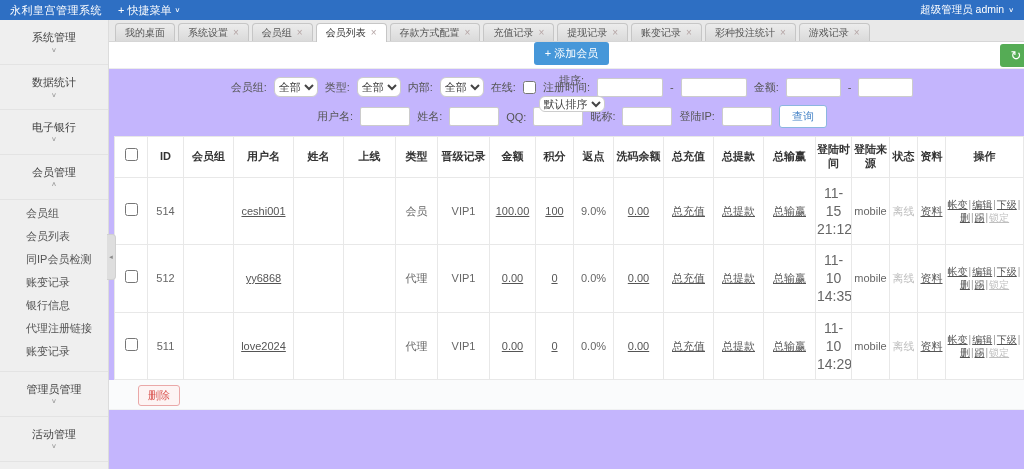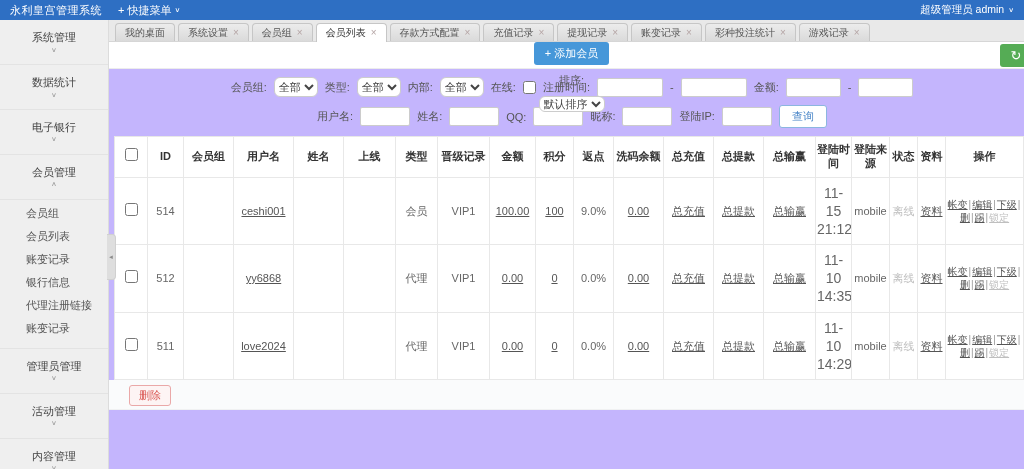--- a/index.html
+++ b/index.html
@@ -55,21 +55,21 @@
   td.small { font-size:14px; }
   td.brk { word-break:break-all; }
   .lnk { color:#555; text-decoration:underline; cursor:pointer; }
   .muted { color:var(--muted,#bfbfbf); }
   .ops { font-size:10px; }
   .ops .sep { color:#999; margin:0 1px; text-decoration:none; }
   .ops .lnk.muted { color:var(--muted,#c4c4c4); }
 
   
   .footerbar { position:relative; height:30px; background:#fafbfc; border-bottom:1px solid #f0f1f2; margin-top:0; }
-  .btn-del { position:absolute; left:20px; top:5px; background:#fdf4f4; border:1px solid #eaa8a8; color:var(--red,#d9534f); border-radius:3px; font-size:11px; padding:2px 9px; cursor:pointer; font-family:inherit; }
+  .btn-del { position:absolute; left:29px; top:5px; background:#fdf4f4; border:1px solid #eaa8a8; color:var(--red,#d9534f); border-radius:3px; font-size:11px; padding:2px 9px; cursor:pointer; font-family:inherit; }
 </style>
 </head>
 <body>
 
 <div class="topbar">
   <span class="title">永利皇宫管理系统</span>
   <span class="quick">
     <span>+ 快捷菜单</span>
     <span class="caret">∨</span>
   </span>
@@ -95,20 +95,21 @@
         <span>电子银行</span>
         <span class="caret">∨</span>
       </div>
     <div class="side-sec">
         <span>会员管理</span>
         <span class="caret">∧</span>
       </div>
     <div class="side-sub">
       <div class="side-sub-item">会员组</div>
       <div class="side-sub-item">会员列表</div>
+      <div class="side-sub-item">同IP会员检测</div>
       <div class="side-sub-item">账变记录</div>
       <div class="side-sub-item">银行信息</div>
       <div class="side-sub-item">代理注册链接</div>
       <div class="side-sub-item">账变记录</div>
     </div>
     <div class="side-sec">
         <span>管理员管理</span>
         <span class="caret">∨</span>
       </div>
     <div class="side-sec">

